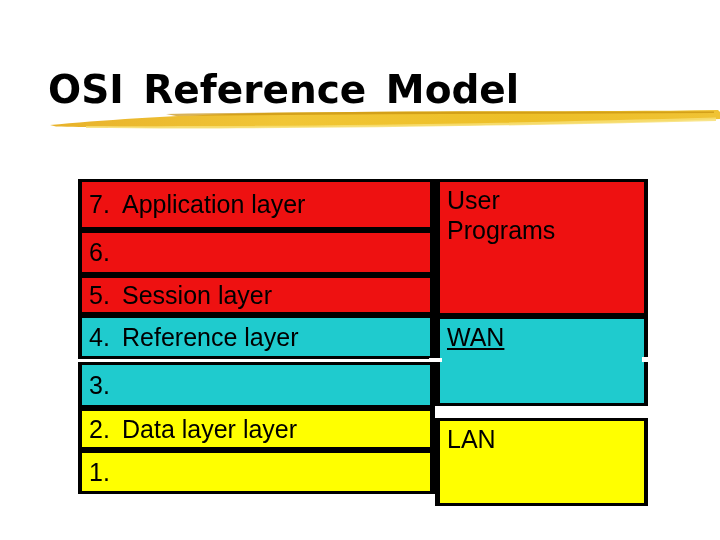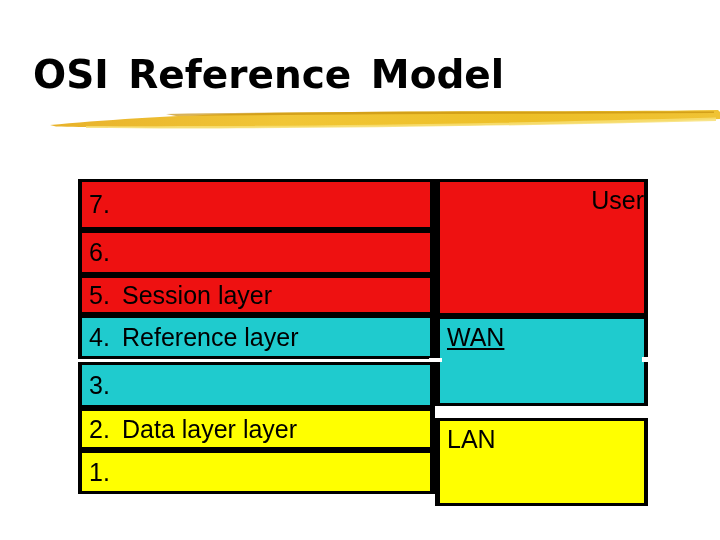--- a/index.html
+++ b/index.html
@@ -1,18 +1,18 @@
 <!DOCTYPE html>
 <html><head>
 <meta charset="utf-8">
 <style>
   html,body{margin:0;padding:0;background:#fff;}
   .stage{position:relative;width:720px;height:540px;background:#ffffff;overflow:hidden;
          font-family:"Liberation Sans",sans-serif;}
-  .slide-title{position:absolute;left:33px;top:52px;margin:0;
+  .slide-title{position:absolute;left:33px;top:52px;margin:15px;
     font-family:"DejaVu Sans",sans-serif;font-weight:bold;font-size:39px;
     color:#000;letter-spacing:0px;word-spacing:6px;white-space:nowrap;}
   .brush{position:absolute;left:46px;top:100px;width:674px;height:36px;}
   
   .lcell{position:absolute;left:78px;width:357px;box-sizing:border-box;
     border:3px solid #000;border-left-width:4px;border-right-width:5px;
     display:flex;align-items:center;padding-left:7px;
     font-size:25px;color:#000;white-space:nowrap;}
   .num{flex:0 0 33px;width:33px;}
   .r7{top:179px;height:51px;}
@@ -48,20 +48,21 @@
         <stop offset="1" stop-color="#F0C334"></stop>
       </linearGradient>
     </defs>
     <path d="M4,25 C60,20 140,14 250,12.5 C420,10.5 560,12 672,10 L674,12 L674,19 C560,24 420,25.5 260,27 C150,28 60,28 10,26.5 Z" fill="url(#goldg)"></path>
     <path d="M40,26 C200,27 420,24.5 670,17.5 L670,21 C430,27 200,29.5 40,28 Z" fill="#F7DF76" opacity="0.85"></path>
     <path d="M120,14 C300,11 500,11.5 668,11.5 L668,13 C480,14 300,14 130,16 Z" fill="#C89210" opacity="0.7"></path>
   </svg>
 
   <div class="lcell r7" style="background-color: rgb(238, 17, 17);">
     <span class="num">7.</span>
+    <span>Application layer</span>
   </div>
   <div class="lcell r6" style="background-color: rgb(238, 17, 17);">
     <span class="num">6.</span>
   </div>
   <div class="lcell r5" style="background-color: rgb(238, 17, 17);">
     <span class="num">5.</span>
     <span>Session layer</span>
   </div>
   <div class="lcell r4" style="background-color: rgb(31, 203, 206);">
     <span class="num">4.</span>
@@ -71,22 +72,23 @@
     <span class="num">3.</span>
   </div>
   <div class="lcell r2" style="background-color: rgb(255, 255, 0);">
     <span class="num">2.</span>
     <span>Data layer layer</span>
   </div>
   <div class="lcell r1" style="background-color: rgb(255, 255, 0);">
     <span class="num">1.</span>
   </div>
 
-  <div class="rcell g1" style="background-color: rgb(238, 17, 17); text-align: right;">
+  <div class="rcell g1" style="background-color: rgb(238, 17, 17);">
     <div>User</div>
+    <div>Programs</div>
   </div>
   <div class="rcell g2" style="background-color: rgb(31, 203, 206); text-decoration: underline;">
     <div>WAN</div>
   </div>
   <div class="rcell g3" style="background-color: rgb(255, 255, 0);">
     <div>LAN</div>
   </div>
 
   <div class="notch n1"></div>
   <div class="notch n2"></div>

